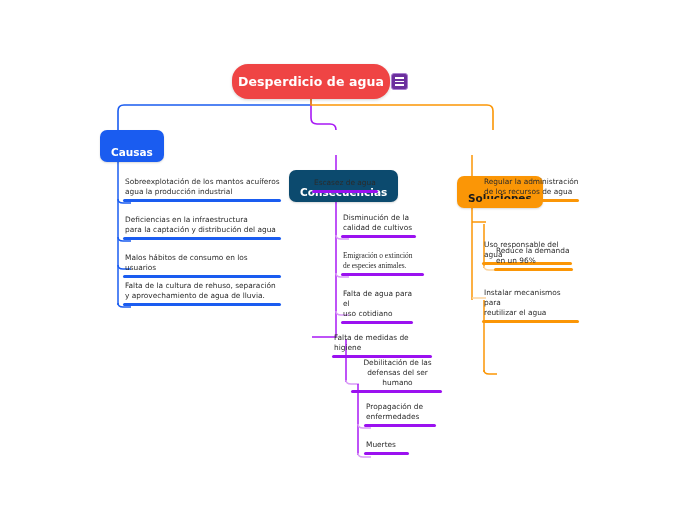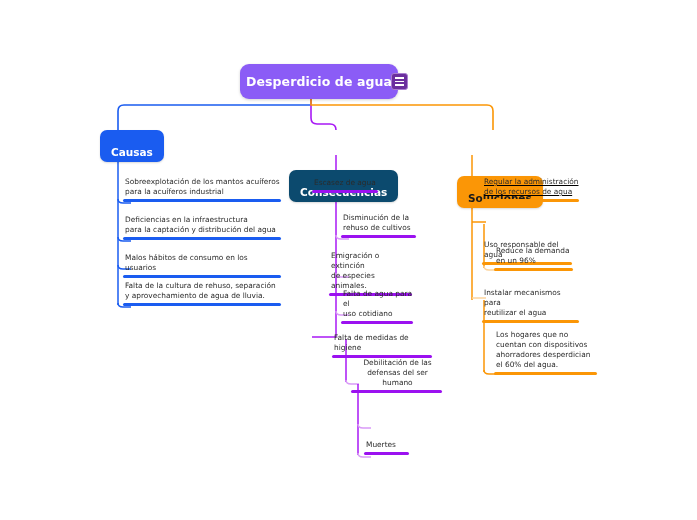--- a/index.html
+++ b/index.html
@@ -11,28 +11,27 @@
   }
   #canvas { position: relative; width: 697px; height: 520px; }
 
   svg.wires { position: absolute; left: 0; top: 0; width: 697px; height: 520px; pointer-events: none; }
 
   
   .root-node {
     position: absolute;
     left: 232px; top: 64px;
     width: 158px; height: 35px;
-    background: #8b5cf6;
-    border-radius: 9px;
+    background: #ef4444;
+    border-radius: 16px;
     display: flex; align-items: center; justify-content: center;
     color: #ffffff;
     font-size: 12.5px; font-weight: bold;
     letter-spacing: .1px;
     box-shadow: 0 1px 3px rgba(0,0,0,.18);
-    margin-left: 8px;
   }
   .root-menu {
     position: absolute;
     left: 391px; top: 73px;
     width: 17px; height: 17px;
     background: #6b2f9e;
     border: 1.5px solid #a97fd0;
     border-radius: 3px;
     display: flex; flex-direction: column;
     align-items: center; justify-content: center;
@@ -132,21 +131,21 @@
   </div>
   <div class="branch-head bh-consecuencias">
     <span>Consecuencias</span>
   </div>
   <div class="branch-head bh-soluciones">
     <span>Soluciones</span>
   </div>
 
   <div class="topic" style="left:123px; top:177px; width:158px;">
     <div class="label">Sobreexplotación de los mantos acuíferos
-para la acuíferos industrial</div>
+agua la producción industrial</div>
     <div class="bar bar-blue"></div>
   </div>
   <div class="topic" style="left:123px; top:215px; width:158px;">
     <div class="label">Deficiencias en la infraestructura
 para la captación y distribución del agua</div>
     <div class="bar bar-blue"></div>
   </div>
   <div class="topic" style="left:123px; top:253px; width:158px;">
     <div class="label">Malos hábitos de consumo en los usuarios</div>
     <div class="bar bar-blue"></div>
@@ -156,67 +155,65 @@
 y aprovechamiento de agua de lluvia.</div>
     <div class="bar bar-blue"></div>
   </div>
 
   <div class="topic" style="left:312px; top:178px; width:66px;">
     <div class="label">Escasez de agua</div>
     <div class="bar bar-purple"></div>
   </div>
   <div class="topic" style="left:341px; top:213px; width:75px;">
     <div class="label">Disminución de la
-rehuso de cultivos</div>
-    <div class="bar bar-purple"></div>
-  </div>
-  <div class="topic" style="left:329px; top:251px; width:83px;">
+calidad de cultivos</div>
+    <div class="bar bar-purple"></div>
+  </div>
+  <div class="topic" style="left:341px; top:251px; width:83px;font-family:Liberation Serif, serif;">
     <div class="label">Emigración o extinción
 de especies animales.</div>
     <div class="bar bar-purple"></div>
   </div>
   <div class="topic" style="left:341px; top:289px; width:72px;">
     <div class="label">Falta de agua para el
 uso cotidiano</div>
     <div class="bar bar-purple"></div>
   </div>
   <div class="topic" style="left:332px; top:325px; width:100px;margin-top:8px;">
     <div class="label">Falta de medidas de higiene</div>
     <div class="bar bar-purple"></div>
   </div>
   <div class="topic" style="left:351px; top:358px; width:91px;text-align:center;">
     <div class="label">Debilitación de las
 defensas del ser humano</div>
     <div class="bar bar-purple"></div>
   </div>
+  <div class="topic" style="left:364px; top:402px; width:72px;">
+    <div class="label">Propagación de
+enfermedades</div>
+    <div class="bar bar-purple"></div>
+  </div>
   <div class="topic" style="left:364px; top:440px; width:45px;">
     <div class="label">Muertes</div>
     <div class="bar bar-purple"></div>
   </div>
 
-  <div class="topic" style="left:482px; top:177px; width:97px;text-decoration:underline;">
+  <div class="topic" style="left:482px; top:177px; width:97px;">
     <div class="label">Regular la administración
 de los recursos de agua</div>
     <div class="bar bar-orange"></div>
   </div>
   <div class="topic" style="left:482px; top:215px; width:90px;margin-top:25px;">
     <div class="label">Uso responsable del agua</div>
     <div class="bar bar-orange"></div>
   </div>
   <div class="topic" style="left:494px; top:246px; width:79px;">
     <div class="label">Reduce la demanda
 en un 96%</div>
     <div class="bar bar-orange"></div>
   </div>
   <div class="topic" style="left:482px; top:288px; width:97px;">
     <div class="label">Instalar mecanismos para
 reutilizar el agua</div>
     <div class="bar bar-orange"></div>
   </div>
-  <div class="topic" style="left:494px; top:330px; width:103px;">
-    <div class="label">Los hogares que no
-cuentan con dispositivos
-ahorradores desperdician
-el 60% del agua.</div>
-    <div class="bar bar-orange"></div>
-  </div>
 
 </div>
 
 </body></html>

